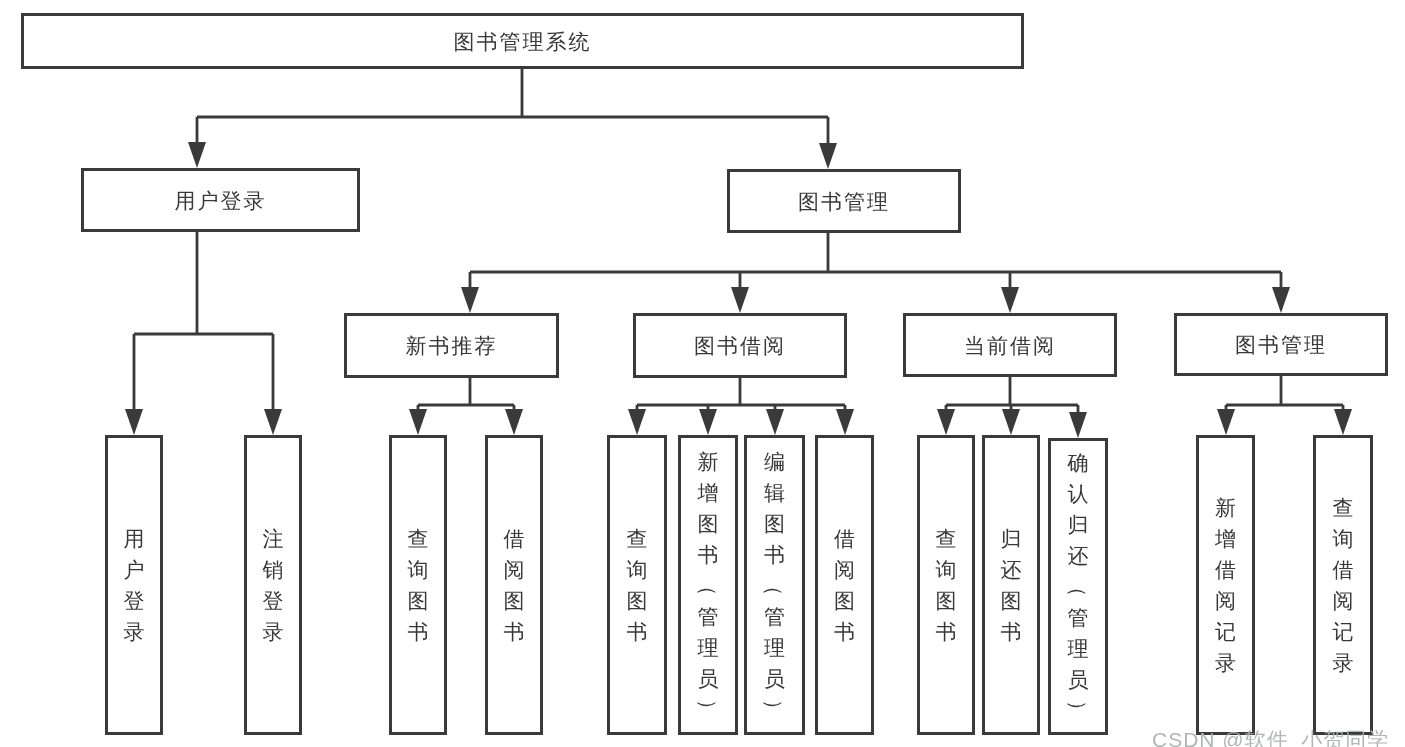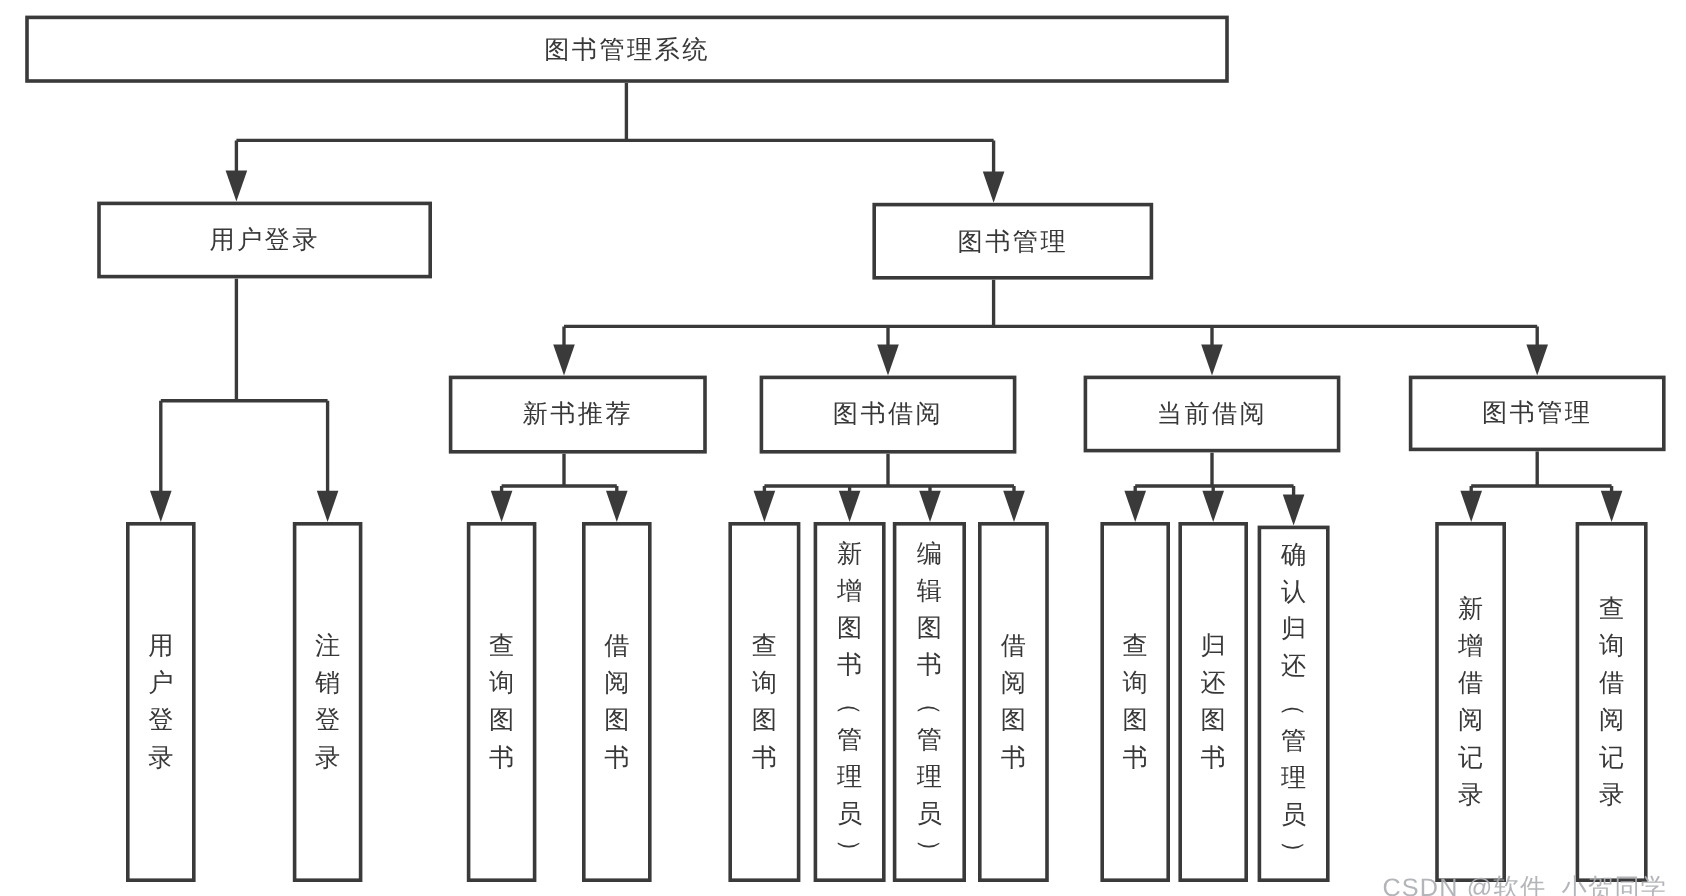--- a/index.html
+++ b/index.html
@@ -49,21 +49,21 @@
     font-size: 21px;
     text-align: center;
   }
   .vchar.rot {
     transform: rotate(90deg);
   }
   
   #n-root            { left: 21px;   top: 13px;  width: 1003px; height: 56px; }
   #n-user-login      { left: 81px;   top: 168px; width: 279px;  height: 64px; }
   #n-book-mgmt       { left: 727px;  top: 169px; width: 234px;  height: 64px; text-align: center; }
-  #n-new-books       { left: 374px;  top: 313px; width: 215px;  height: 65px; }
+  #n-new-books       { left: 344px;  top: 313px; width: 215px;  height: 65px; }
   #n-book-borrow     { left: 633px;  top: 313px; width: 214px;  height: 65px; }
   #n-current-borrow  { left: 903px;  top: 313px; width: 214px;  height: 64px; }
   #n-borrow-records  { left: 1174px; top: 313px; width: 214px;  height: 63px; }
   #l-user-login      { left: 105px;  }
   #l-logout          { left: 244px;  }
   #l-nb-query        { left: 389px;  }
   #l-nb-borrow       { left: 485px;  }
   #l-bb-query        { left: 607px;  width: 60px; }
   #l-bb-add          { left: 678px;  width: 60px; }
   #l-bb-edit         { left: 744px;  width: 61px; }

